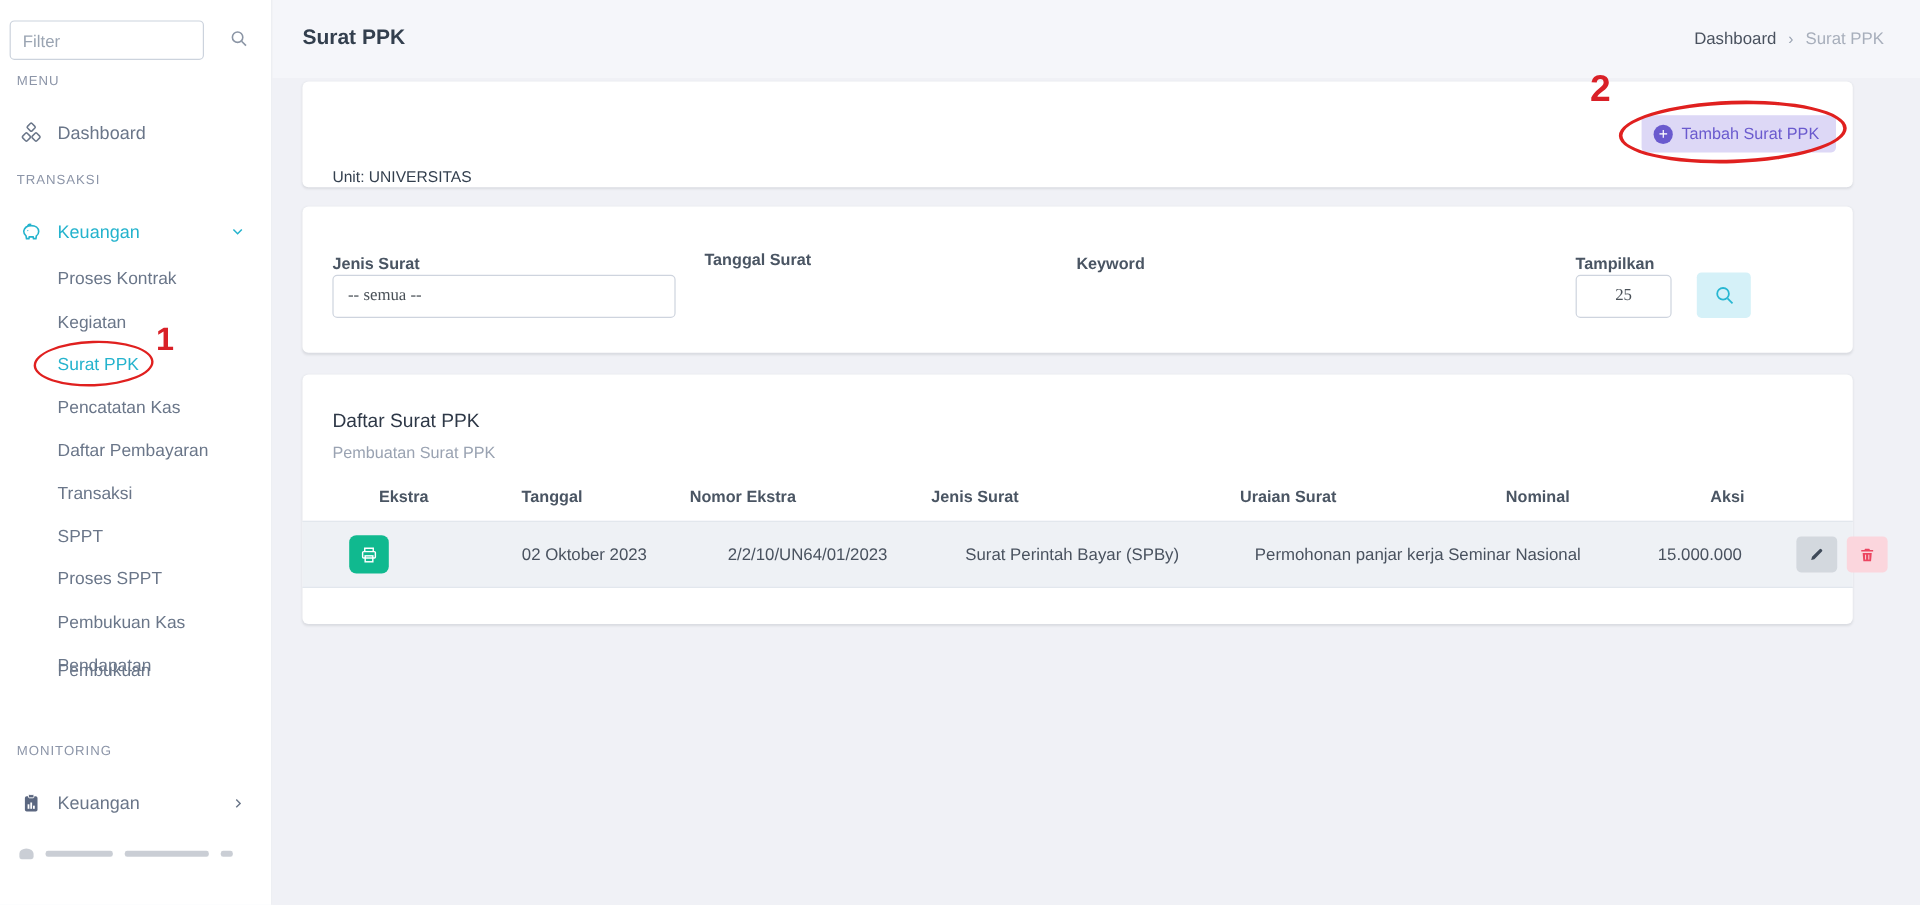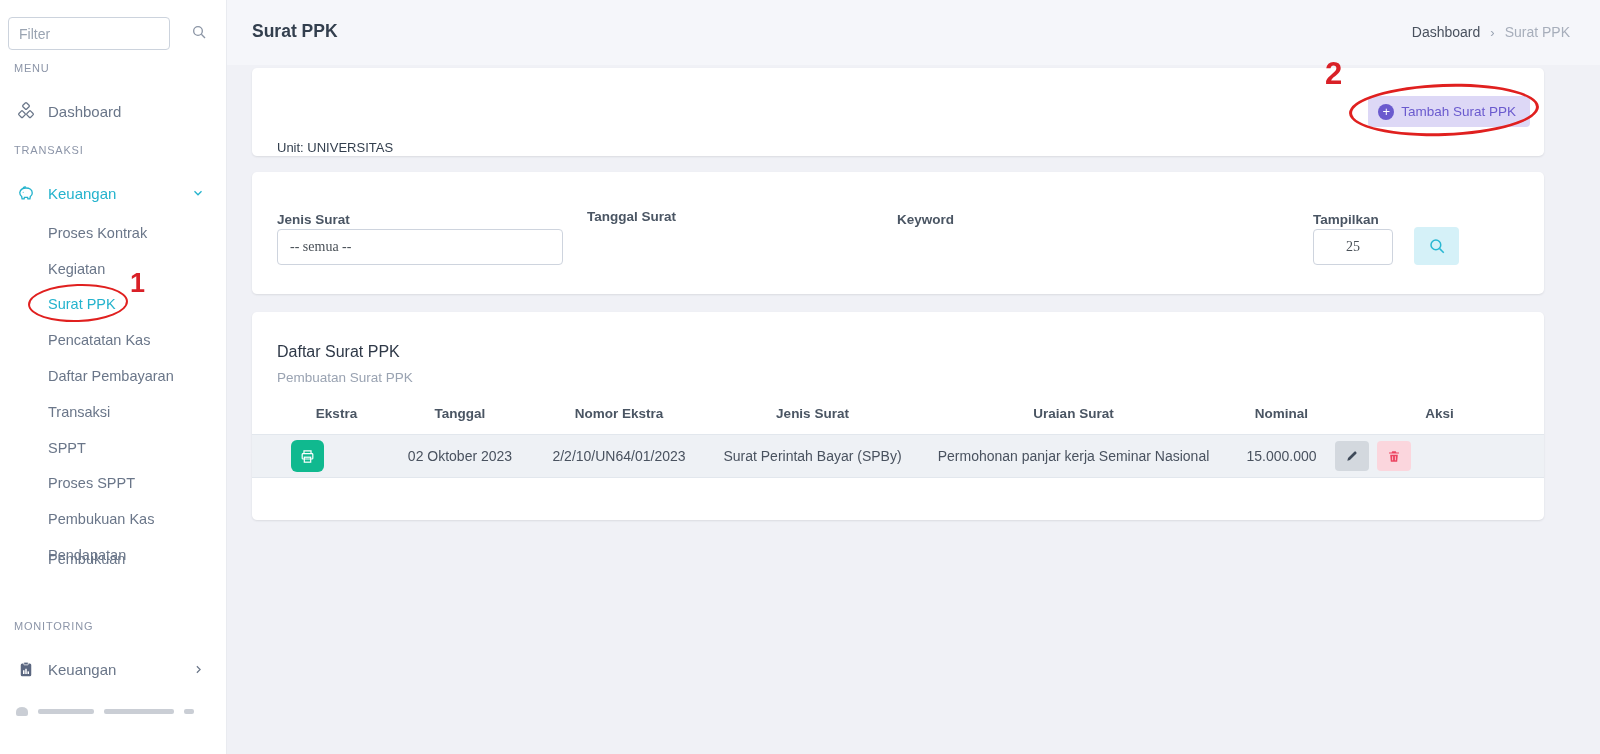--- a/index.html
+++ b/index.html
@@ -64,23 +64,23 @@
     cursor:pointer; color:#28b7d2; }
 
   .card-table { left:25px; top:312px; width:1292px; height:208px; }
   .tbl-title { position:absolute; left:25px; top:31px; font-size:16px; font-weight:400;
     color:#2e3847; }
   .tbl-sub { position:absolute; left:25px; top:58px; font-size:13.5px; color:#9aa3b2; }
   .thead, .trow { position:absolute; left:0; width:100%; display:grid;
     grid-template-columns:103px 144px 174px 213px 309px 107px 1fr; padding-left:33px;text-align:center; }
   .thead { top:86px; height:30px; align-items:center; font-size:13.5px; font-weight:700;
     color:#4a5563; }
-  .trow { top:122px; height:44px; align-items:center; background:#eef1f5;
+  .trow { top:122px; height:56px; align-items:center; background:#eef1f5;
     border-top:1px solid #e2e7ed; border-bottom:1px solid #e2e7ed; font-size:14px;
-    color:#49525f; }
+    color:#49525f;gap:27px; }
   .cell-btn { width:33px; height:32px; border:none; border-radius:6px; display:flex;
     align-items:center; justify-content:center; cursor:pointer; }
   .print-btn { background:#10b98f; color:#fff; margin-left:6px; }
   .aksi-group { display:flex; gap:8px; }
   .edit-btn { background:#d3d8de; color:#3f4a59; width:34px; height:30px; border-radius:4px; }
   .del-btn { background:#fbd6dd; color:#ec4561; width:34px; height:30px; border-radius:4px; }
 
   
   .ann-ellipse { position:absolute; border:3px solid #e0201f; border-radius:50%;
     background:transparent; pointer-events:none; z-index:20; }

